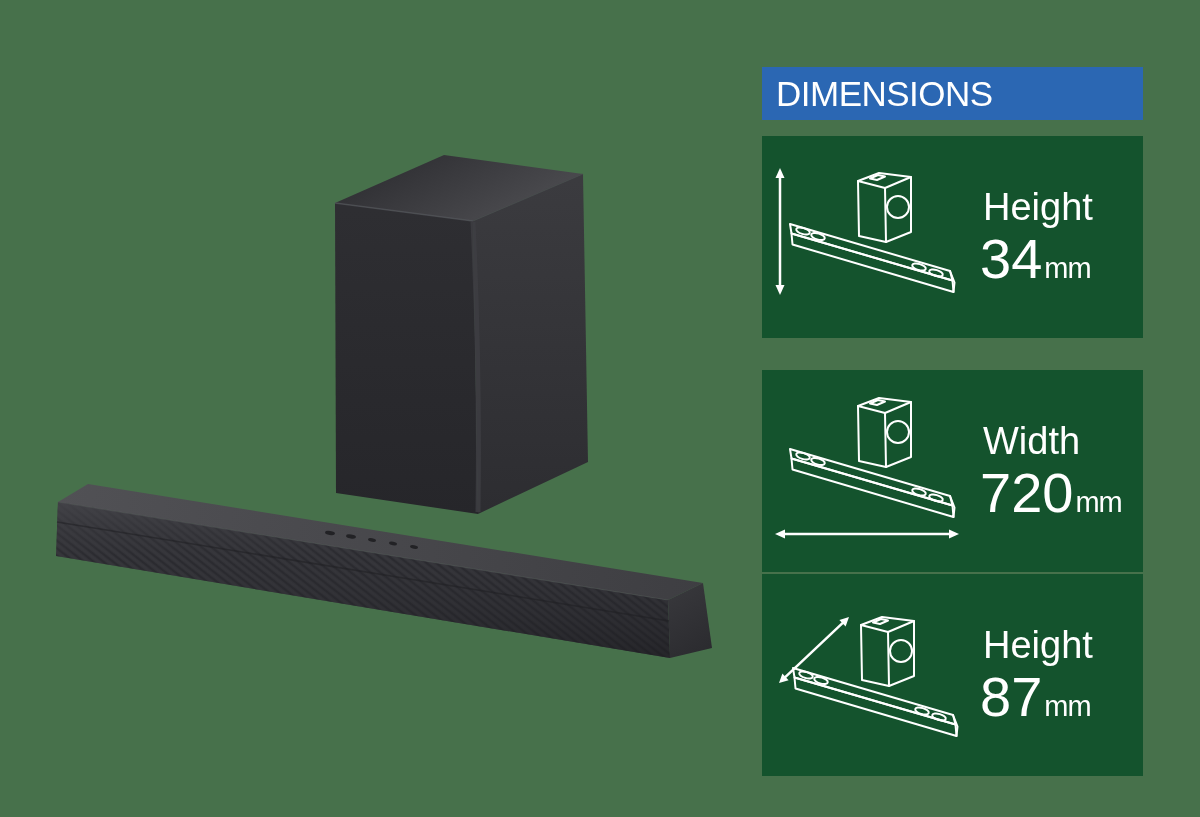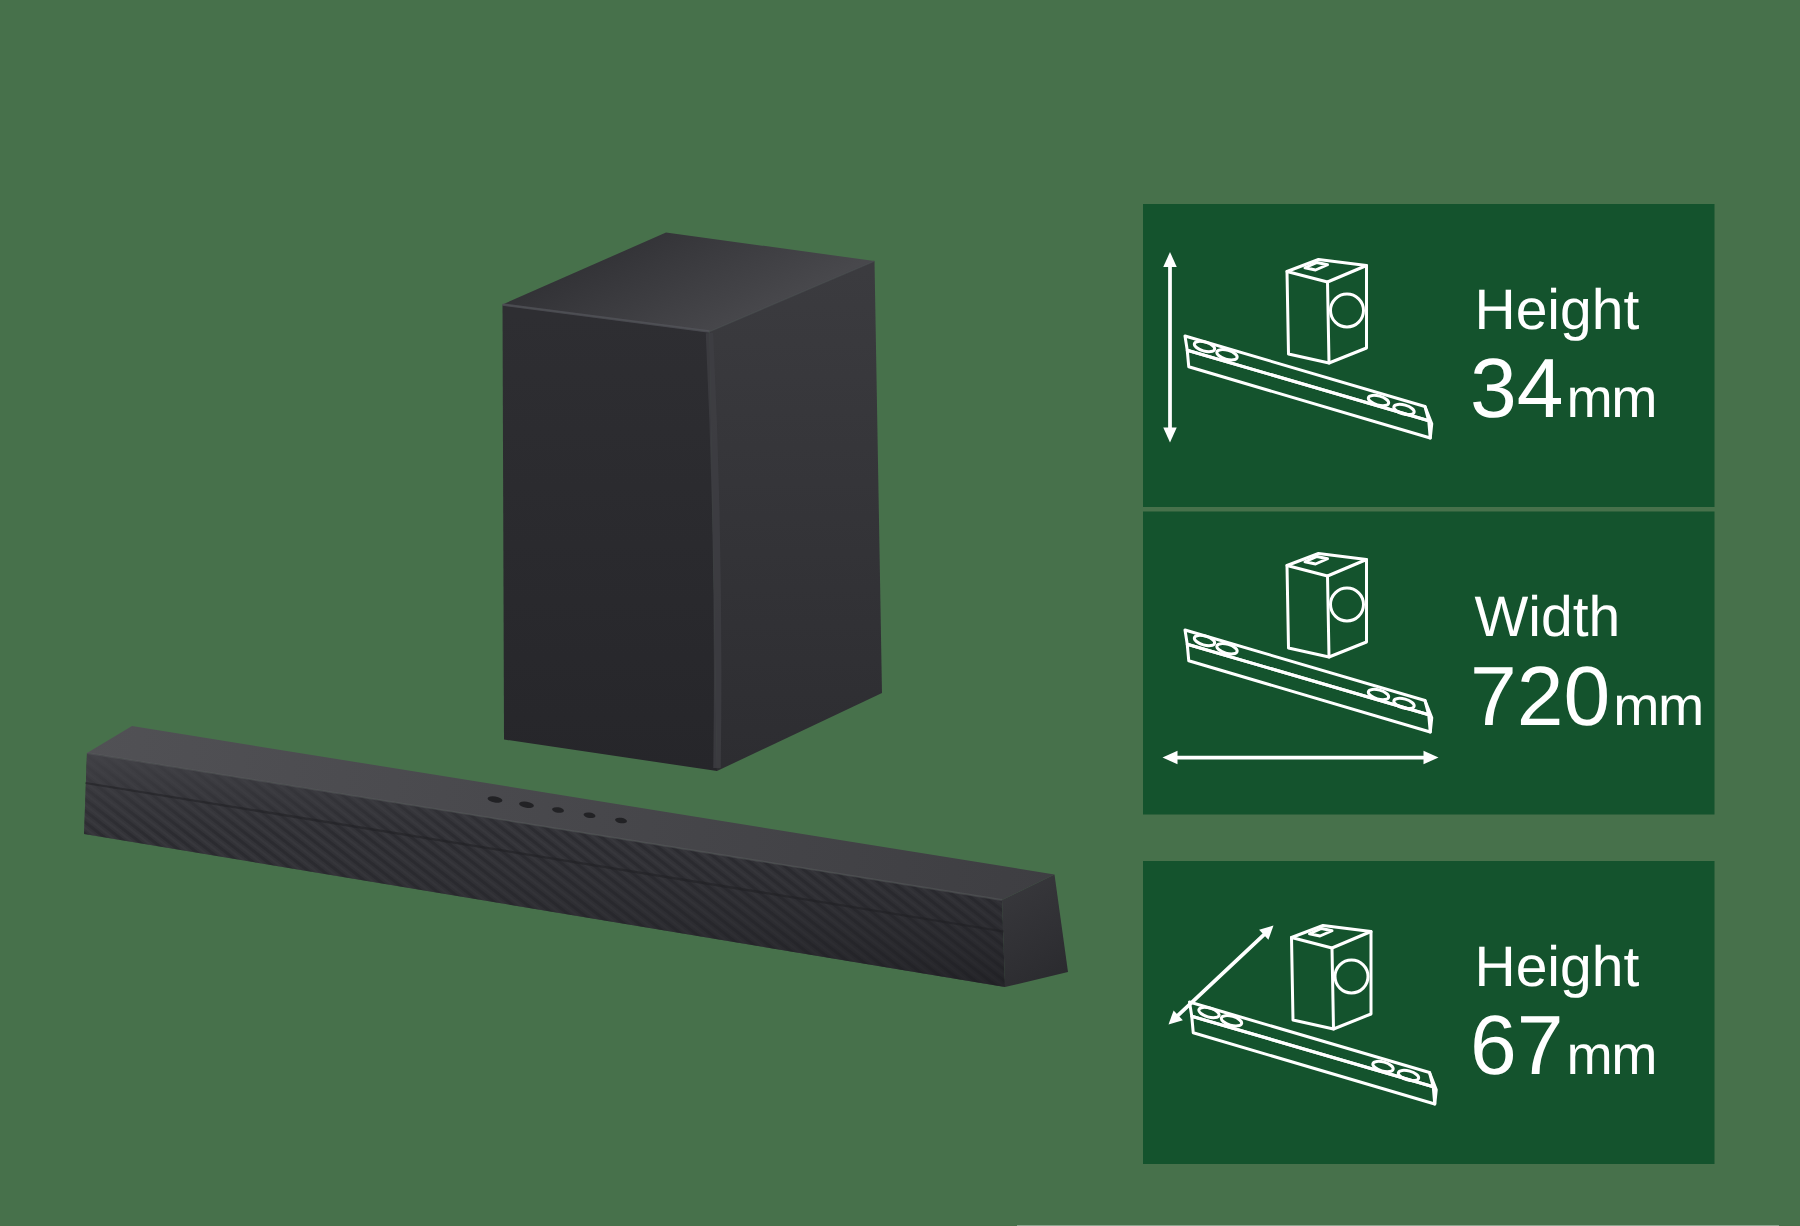--- a/index.html
+++ b/index.html
@@ -17,27 +17,27 @@
     background:#2B67B3;color:#fff;
     display:flex;align-items:center;
     padding-left:14px;box-sizing:border-box;
     font-size:35px;letter-spacing:-0.5px;
   }
   .dim-card{
     position:absolute;left:0;width:381px;height:202px;
     background:#14532d;color:#fff;
   }
   .card-1{top:136px}
-  .card-2{top:341px}
+  .card-2{top:370px}
   .card-3{top:574px}
   .card-icon{position:absolute;left:0;top:0;}
   .card-text{position:absolute;left:221px;top:0;right:6px;}
   .card-label{position:absolute;left:0;top:52px;font-size:38px;line-height:1;white-space:nowrap;}
   .card-value-row{position:absolute;left:-3px;top:95px;font-size:56px;line-height:1;white-space:nowrap;}
-  .card-unit{font-size:37px;letter-spacing:-1px;margin-left:2px;}
+  .card-unit{font-size:29px;letter-spacing:-1px;margin-left:2px;}
   svg{display:block;}
 </style>
 </head>
 <body>
 
 <div class="stage">
 
   <svg width="0" height="0" style="position:absolute" aria-hidden="true">
     <defs>
       <g id="product-art" fill="none" stroke="#fff" stroke-width="2" stroke-linejoin="round" stroke-linecap="round">
@@ -114,20 +114,23 @@
         <ellipse cx="351" cy="536.5" rx="5" ry="2" transform="rotate(9 351 536.5)"></ellipse>
         <ellipse cx="372" cy="540" rx="4" ry="1.8" transform="rotate(9 372 540)"></ellipse>
         <ellipse cx="393" cy="543.5" rx="4" ry="1.8" transform="rotate(9 393 543.5)"></ellipse>
         <ellipse cx="414" cy="547" rx="4" ry="1.8" transform="rotate(9 414 547)"></ellipse>
       </g>
     </g>
   </svg>
 
   <div class="panel">
 
+    <div class="panel-header">
+      <span>DIMENSIONS</span>
+    </div>
 
     <div class="dim-card card-1">
       <svg class="card-icon" width="210" height="178" viewBox="0 0 210 178">
         <use href="#product-art"></use>
         <g stroke="#fff" stroke-width="2.5" fill="#fff" stroke-linecap="round">
           <line x1="18" y1="41" x2="18" y2="150"></line>
           <path d="M18,32 L13.5,42 L22.5,42 Z" stroke="none"></path>
           <path d="M18,159 L13.5,149 L22.5,149 Z" stroke="none"></path>
         </g>
       </svg>
@@ -156,18 +159,18 @@
       <svg class="card-icon" width="210" height="178" viewBox="0 0 210 178">
         <use href="#product-art" transform="translate(3,6)"></use>
         <g stroke="#fff" stroke-width="2.5" fill="#fff" stroke-linecap="round">
           <line x1="23.5" y1="102.8" x2="80.5" y2="49.2"></line>
           <path d="M17,109 L26.6,106.2 L20.4,99.6 Z" stroke="none"></path>
           <path d="M87,43 L83.6,52.5 L77.4,45.9 Z" stroke="none"></path>
         </g>
       </svg>
       <div class="card-text">
         <div class="card-label">Height</div>
-        <div class="card-value-row"><span class="card-value">67</span><span class="card-unit">mm</span></div>
+        <div class="card-value-row"><span class="card-value">87</span><span class="card-unit">mm</span></div>
       </div>
     </div>
 
   </div>
 </div>
 
 </body></html>

